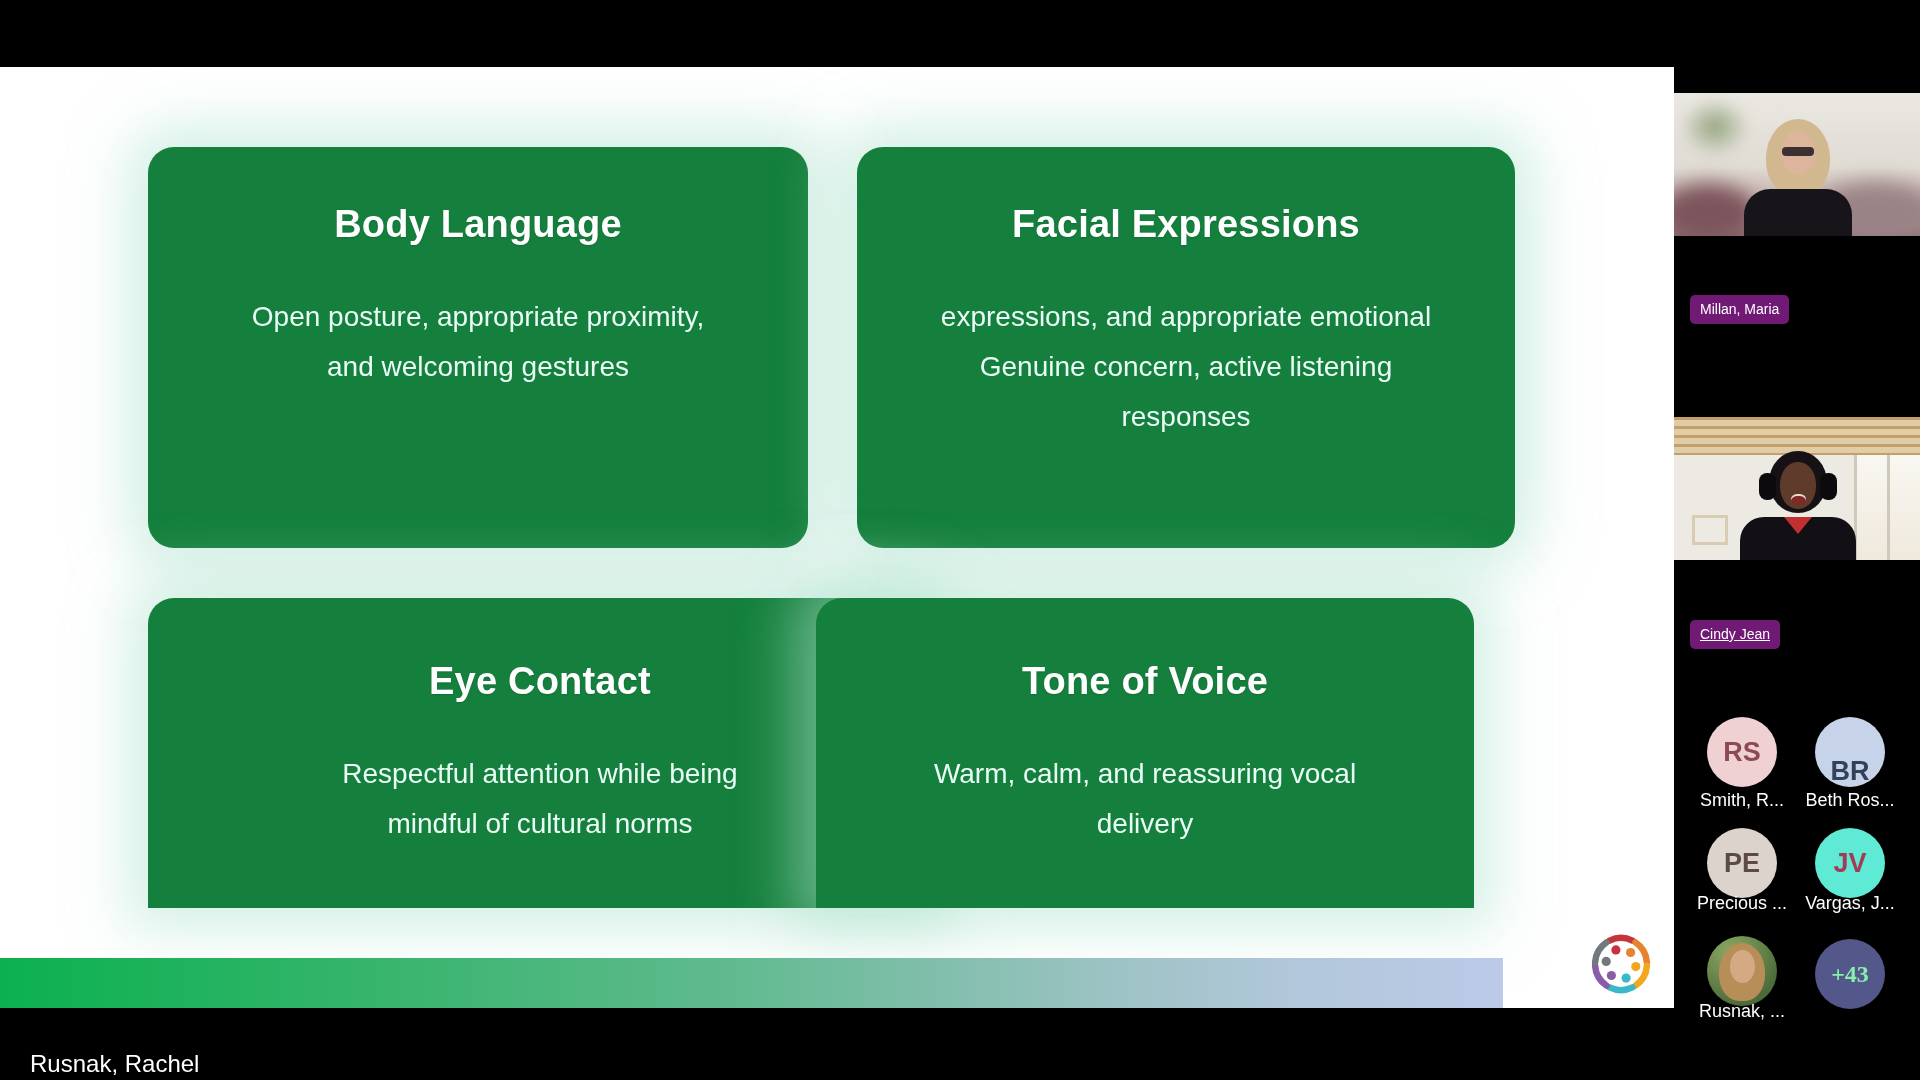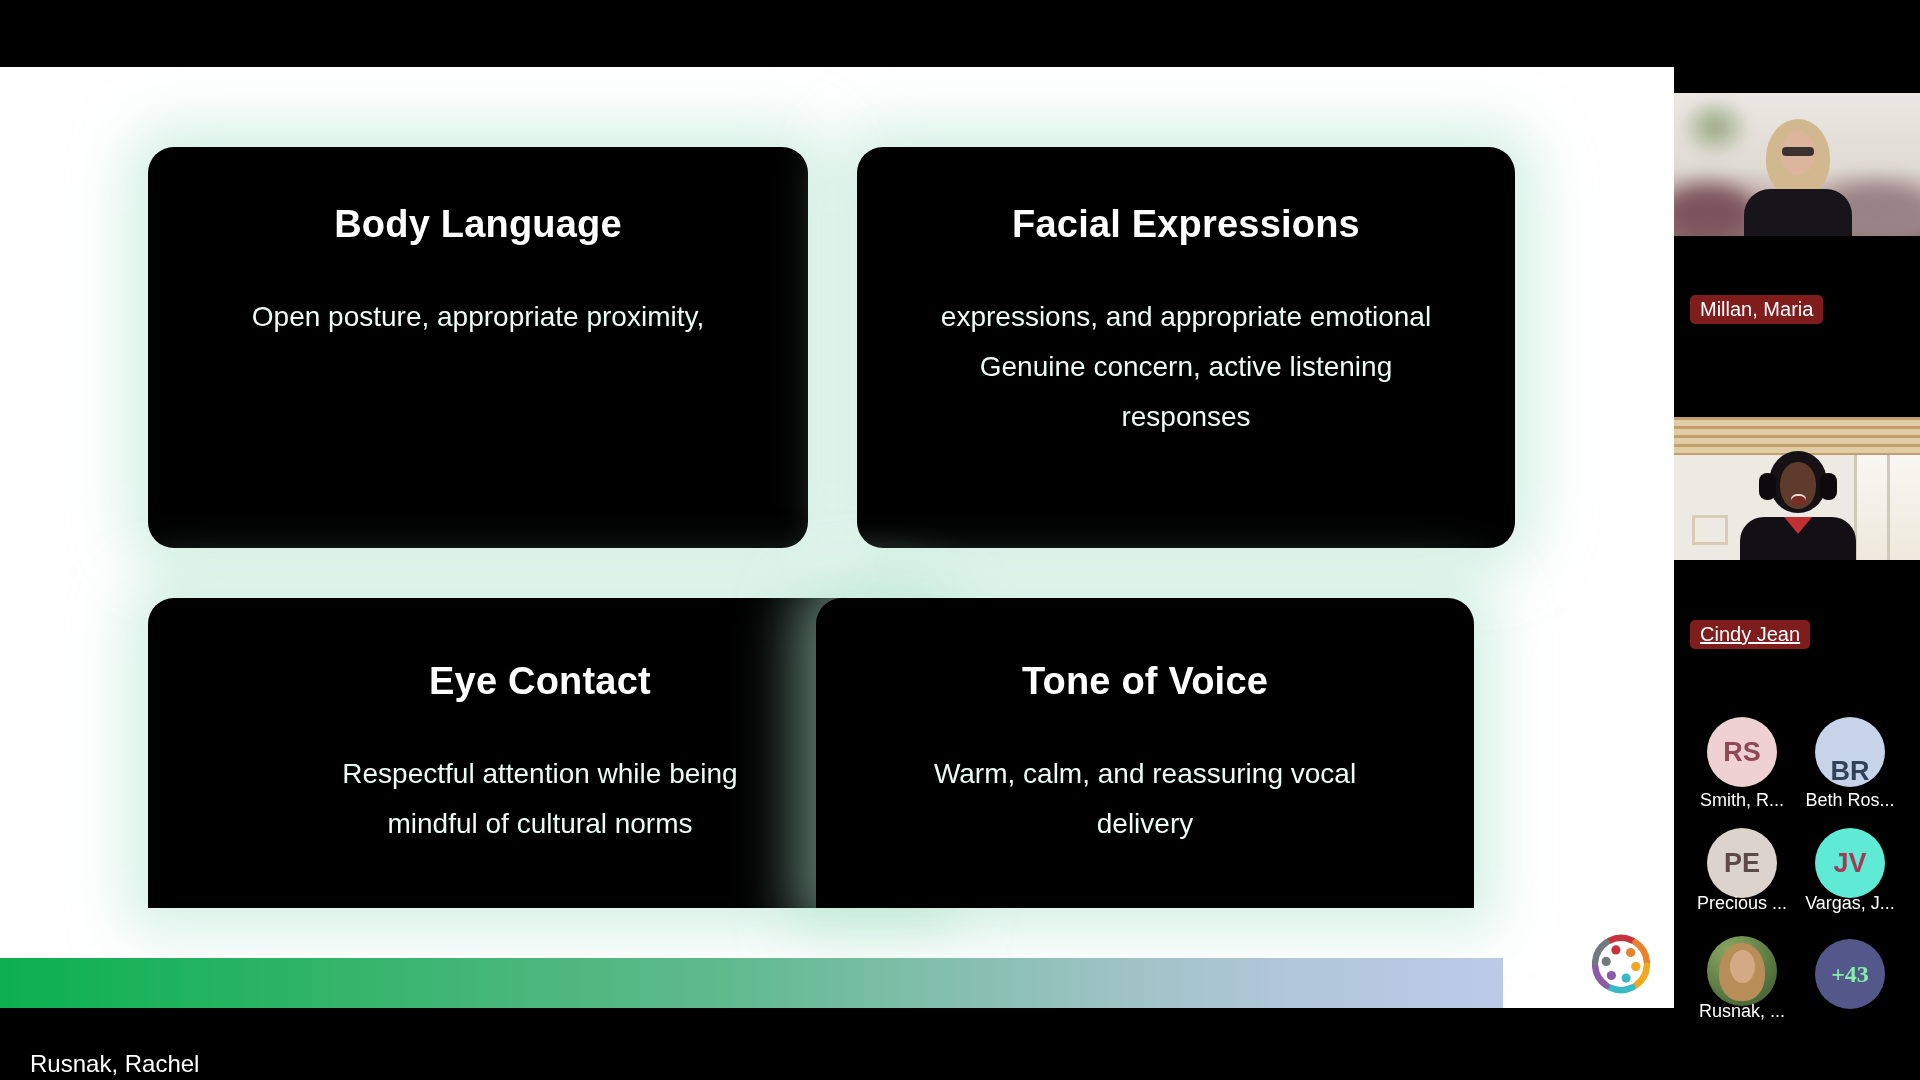--- a/index.html
+++ b/index.html
@@ -3,21 +3,21 @@
 <meta charset="utf-8">
 <style>
   * { margin:0; padding:0; box-sizing:border-box; }
   html,body { width:1920px; height:1080px; background:#000; overflow:hidden;
               font-family:"Liberation Sans", sans-serif; }
 
   
   #stage { position:absolute; left:0; top:67px; width:1674px; height:941px;
            background:#ffffff; overflow:hidden; }
 
-  .card { position:absolute; background:#000000; border-radius:26px;
+  .card { position:absolute; background:#15803d; border-radius:26px;
           color:#fff; text-align:center;
           box-shadow:0 0 55px 22px rgba(176,228,208,.55);
           display:flex; flex-direction:column; align-items:center; }
   .card-top { padding-top:56px; }
   .card-bottom { padding-top:62px; border-radius:26px 26px 0 0; }
   .card h2 { font-size:38px; font-weight:700; letter-spacing:.2px;
              margin-bottom:46px; text-shadow:0 1px 2px rgba(0,0,0,.15); }
   .card .line { display:block; font-size:28px; line-height:50px;
                 color:#eafcf6; font-weight:400; }
 
@@ -37,22 +37,22 @@
                 background:#000; }
   #presenter-name { position:absolute; left:30px; top:42px; color:#fff;
                     font-size:24px; }
 
   
   #rail { position:absolute; left:1674px; top:0; width:246px; height:1080px;
           background:#000; }
   .vtile { position:absolute; left:0; width:246px; height:143px; overflow:hidden;
            background:#222; }
   #vtile1 { top:93px; } #vtile2 { top:417px; }
-  .name-pill { position:absolute; left:16px; background:#7f1d1d; color:#fff;
-               font-size:20px; line-height:18px; padding:5px 10px 6px 10px;
+  .name-pill { position:absolute; left:16px; background:#701a75; color:#fff;
+               font-size:14px; line-height:18px; padding:5px 10px 6px 10px;
                border-radius:5px; white-space:nowrap; }
   #pill1 { top:295px; } #pill2 { top:620px;text-decoration:underline; }
 
   
   .v1 { background:linear-gradient(180deg,#ebe8e3 0%,#e0dbd3 52%,#c2aca8 76%,#8d6e70 100%); }
   .v1-plant  { position:absolute; left:6px;  top:4px;  width:70px; height:60px;
                background:radial-gradient(closest-side,#94a57e,transparent); filter:blur(6px); }
   .v1-blob-l { position:absolute; left:-14px; bottom:-6px; width:96px; height:58px;
                background:#7c545c; border-radius:50%; filter:blur(10px); }
   .v1-blob-r { position:absolute; right:-16px; bottom:-8px; width:120px; height:62px;
@@ -112,20 +112,21 @@
                    background:#d4aa85; border-radius:50%; }
 </style>
 </head>
 <body>
 
 <div id="stage">
 
   <div class="card card-top" id="card1">
     <h2>Body Language</h2>
     <span class="line">Open posture, appropriate proximity,</span>
+    <span class="line">and welcoming gestures</span>
   </div>
 
   <div class="card card-top" id="card2">
     <h2>Facial Expressions</h2>
     <span class="line">expressions, and appropriate emotional</span>
     <span class="line">Genuine concern, active listening</span>
     <span class="line">responses</span>
   </div>
 
   <div class="card card-bottom" id="card3">

